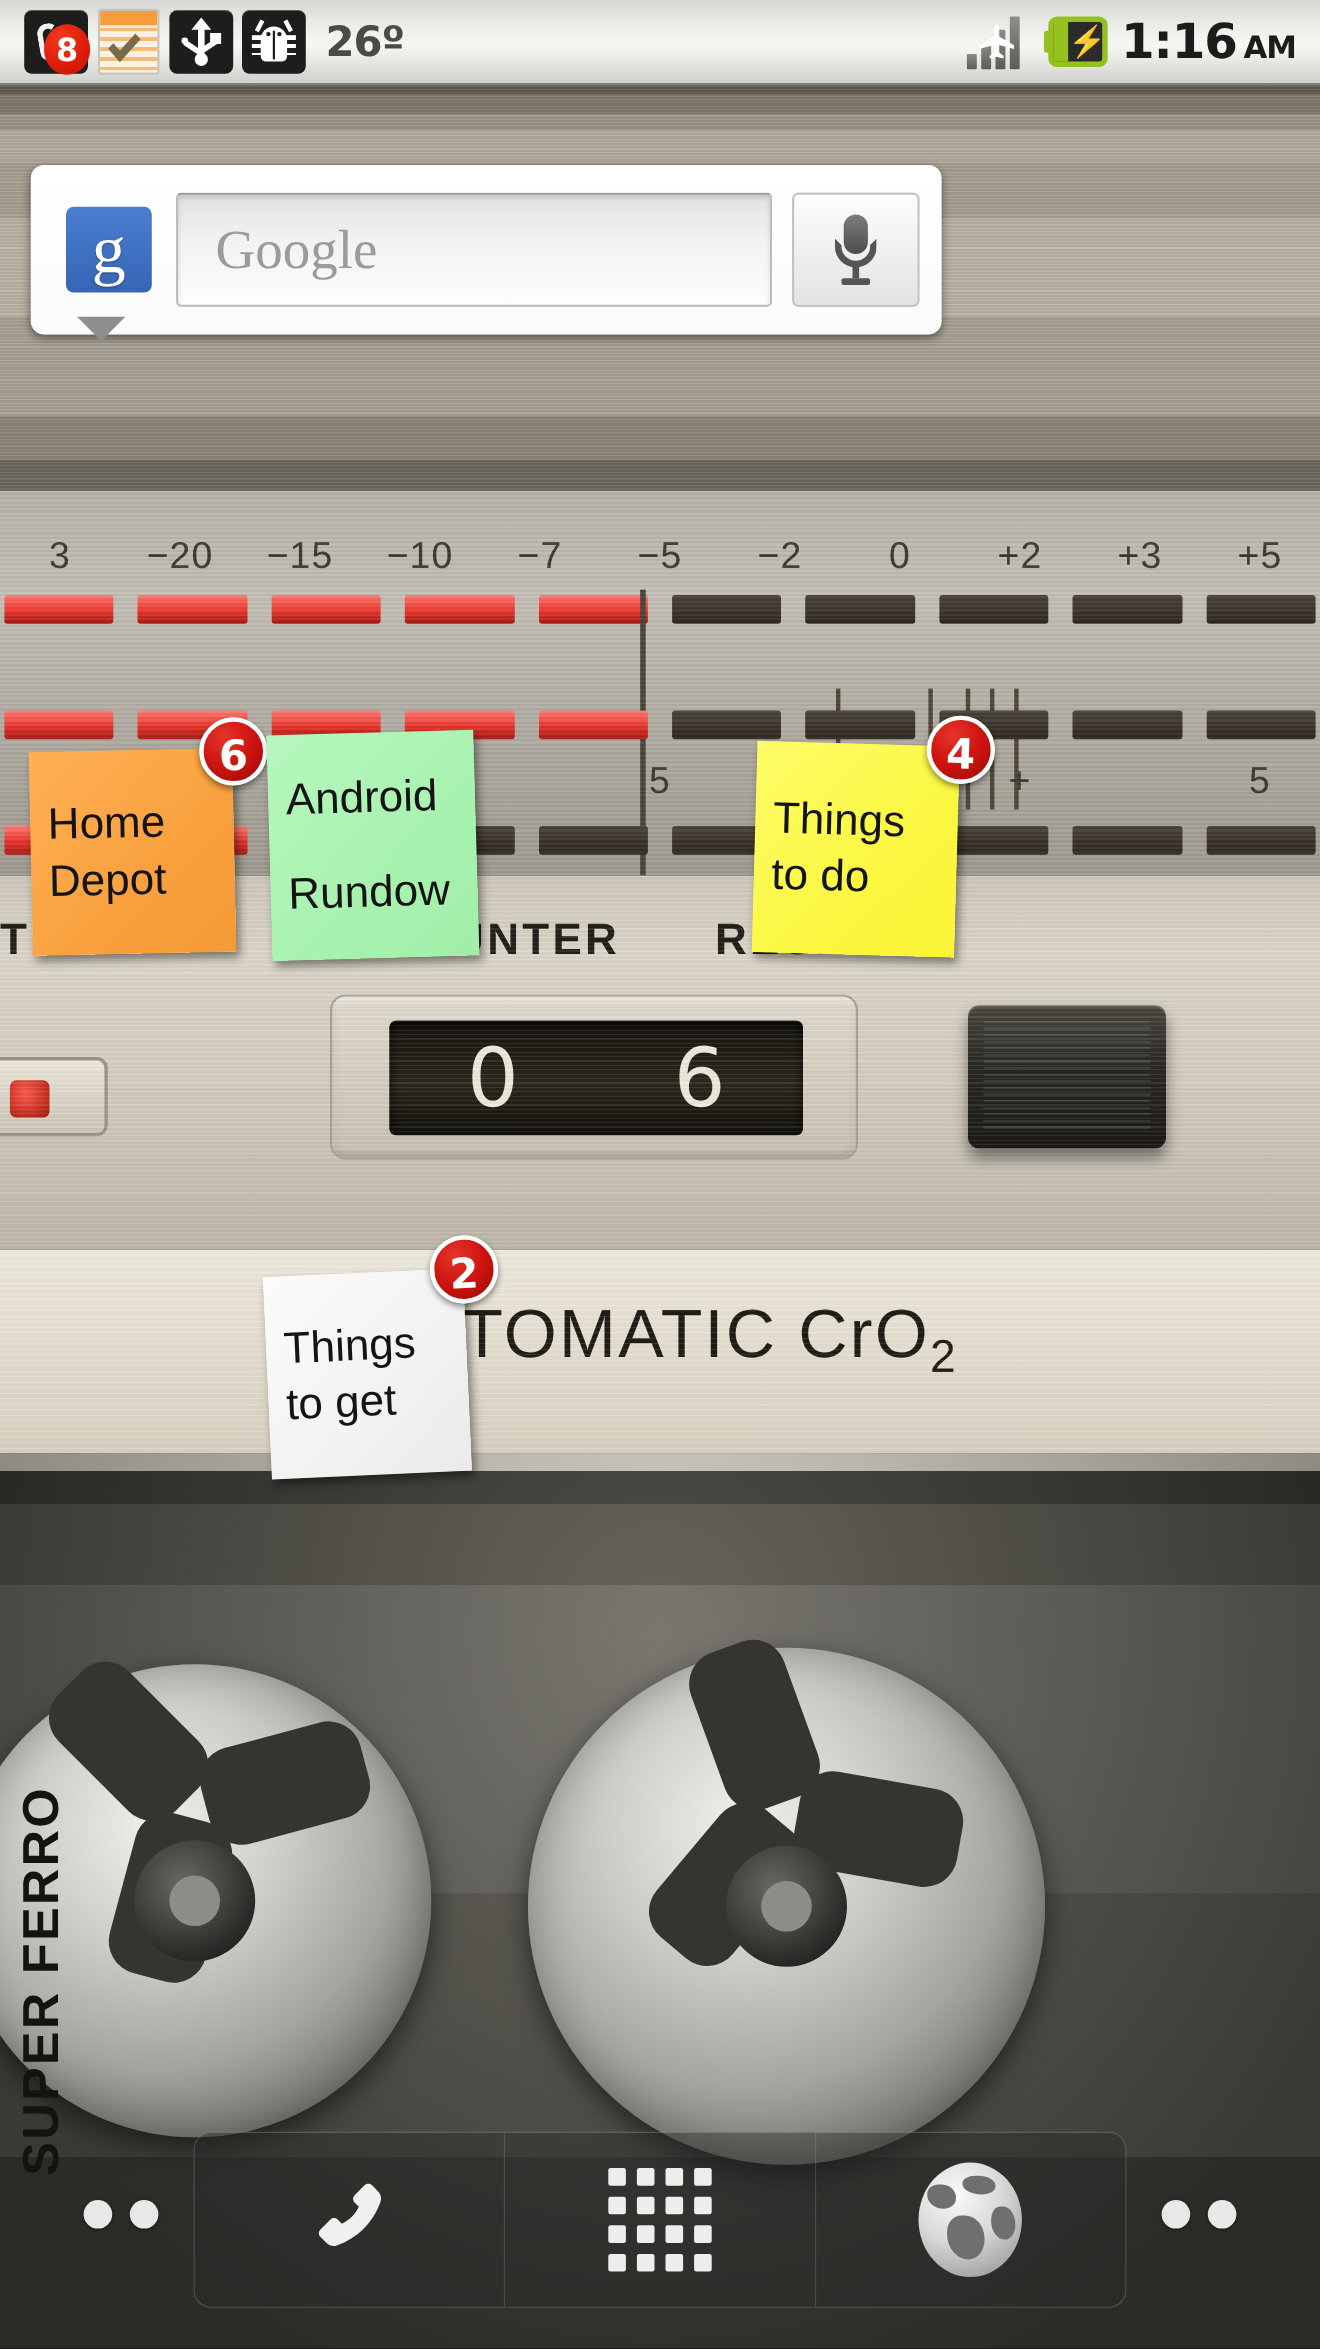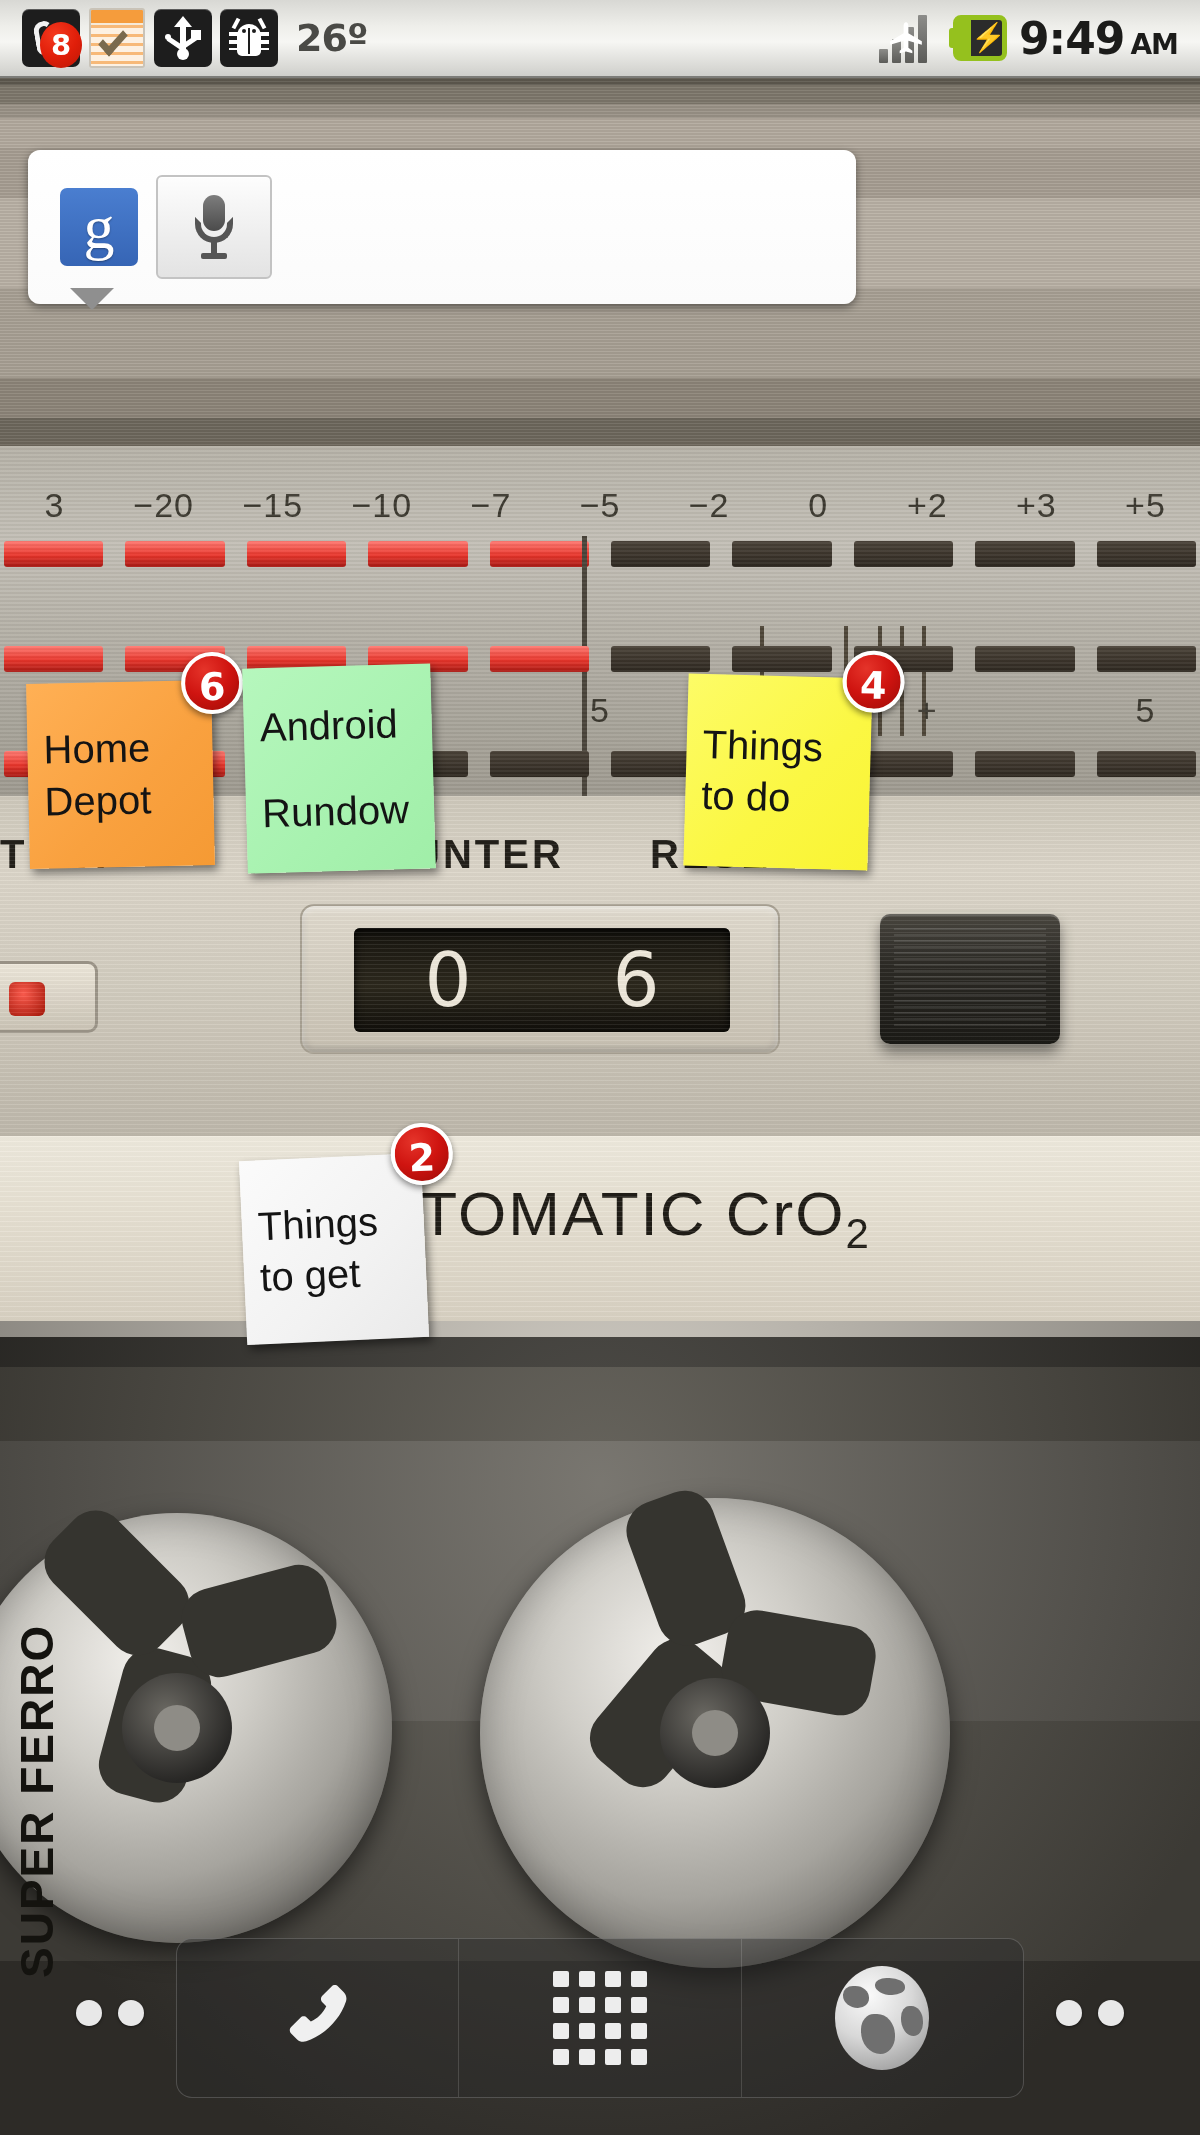--- a/index.html
+++ b/index.html
@@ -525,28 +525,29 @@
     </div>
 
     <div class="batt">
       <div class="cap"></div>
       <div class="shell"></div>
       <div class="fillL"></div>
       <div class="bolt">⚡</div>
     </div>
 
     <div id="clock">
-      <span>9:49</span><span class="ampm">AM</span>
+      <span>1:16</span><span class="ampm">AM</span>
     </div>
   </div>
 </div>
 
 <div id="search-widget">
   <div id="google-logo">g</div>
 
+  <div id="search-field">Google</div>
 
   <div id="mic-button">
     <div class="mic">
       <div class="cap"></div>
         <div class="arc"></div>
       <div class="stand"></div>
         <div class="base"></div>
     </div>
   </div>
 </div>

